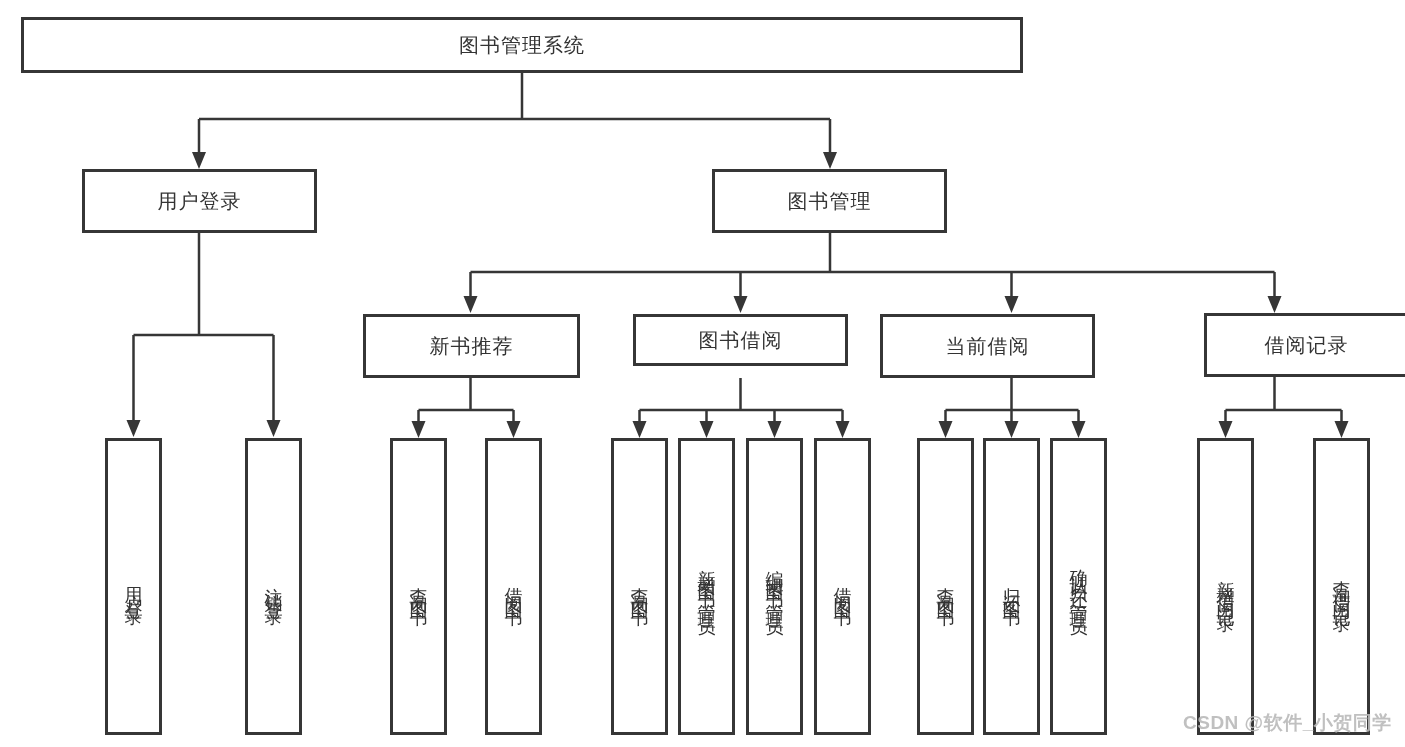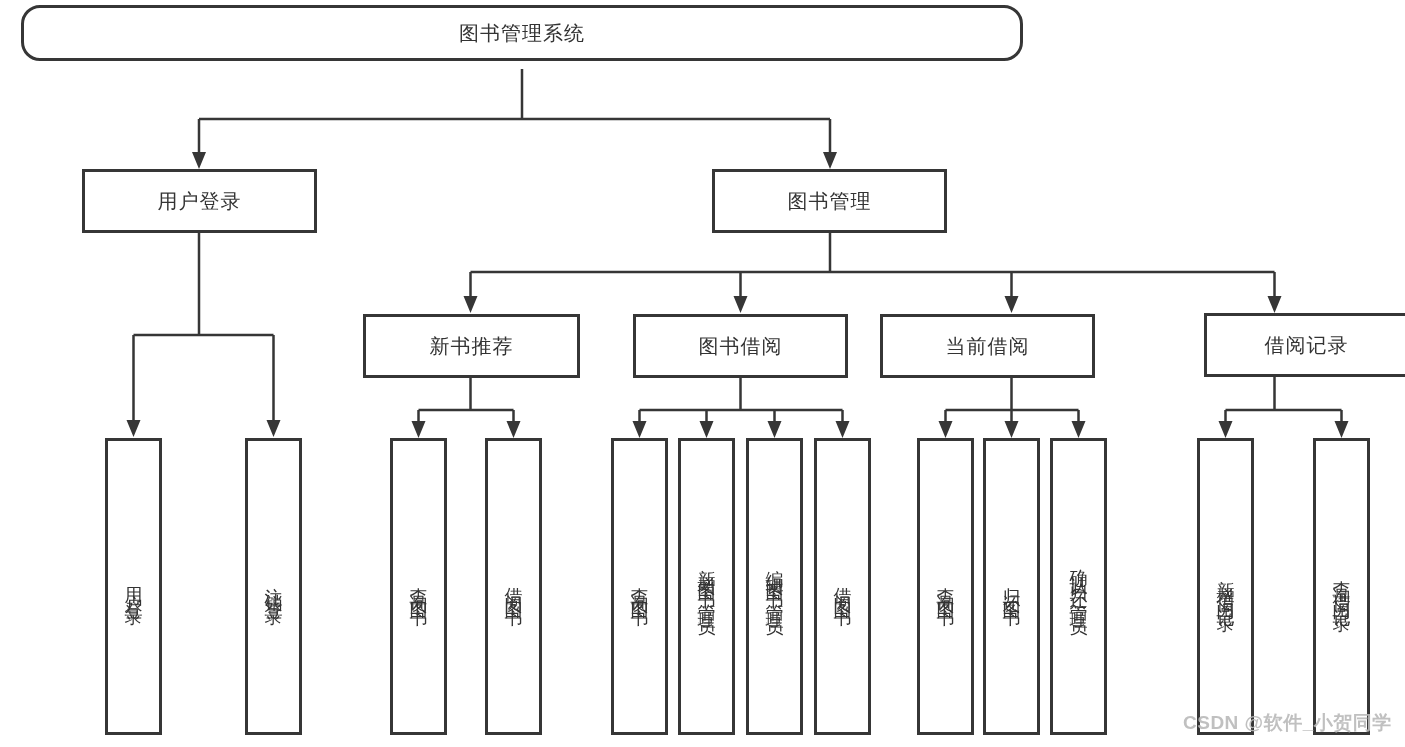--- a/index.html
+++ b/index.html
@@ -80,35 +80,35 @@
              M699.5 421 L713.5 421 L706.5 438 Z
              M767.5 421 L781.5 421 L774.5 438 Z
              M835.5 421 L849.5 421 L842.5 438 Z
              M938.5 421 L952.5 421 L945.5 438 Z
              M1004.5 421 L1018.5 421 L1011.5 438 Z
              M1071.5 421 L1085.5 421 L1078.5 438 Z
              M1218.5 421 L1232.5 421 L1225.5 438 Z
              M1334.5 421 L1348.5 421 L1341.5 438 Z"></path>
   </svg>
 
-  <div class="node hbox" style="left:21px; top:5px; width:1002px; height:56px;border-radius:19px;">
+  <div class="node hbox" style="left:21px; top:17px; width:1002px; height:56px;">
     <span class="lbl">图书管理系统</span>
   </div>
 
   <div class="node hbox" style="left:82px; top:169px; width:235px; height:64px;">
     <span class="lbl">用户登录</span>
   </div>
   <div class="node hbox" style="left:712px; top:169px; width:235px; height:64px;">
     <span class="lbl">图书管理</span>
   </div>
 
   <div class="node hbox" style="left:363px; top:314px; width:217px; height:64px;">
     <span class="lbl">新书推荐</span>
   </div>
-  <div class="node hbox" style="left:633px; top:314px; width:215px; height:64px;">
+  <div class="node hbox" style="left:633px; top:314px; width:215px; height:52px;">
     <span class="lbl">图书借阅</span>
   </div>
   <div class="node hbox" style="left:880px; top:314px; width:215px; height:64px;">
     <span class="lbl">当前借阅</span>
   </div>
   <div class="node hbox" style="left:1172px; top:313px; width:205px; height:64px;margin-left:32px;">
     <span class="lbl">借阅记录</span>
   </div>
 
   <div class="node vbox" style="left:105px; top:438px; width:57px; height:297px;">

